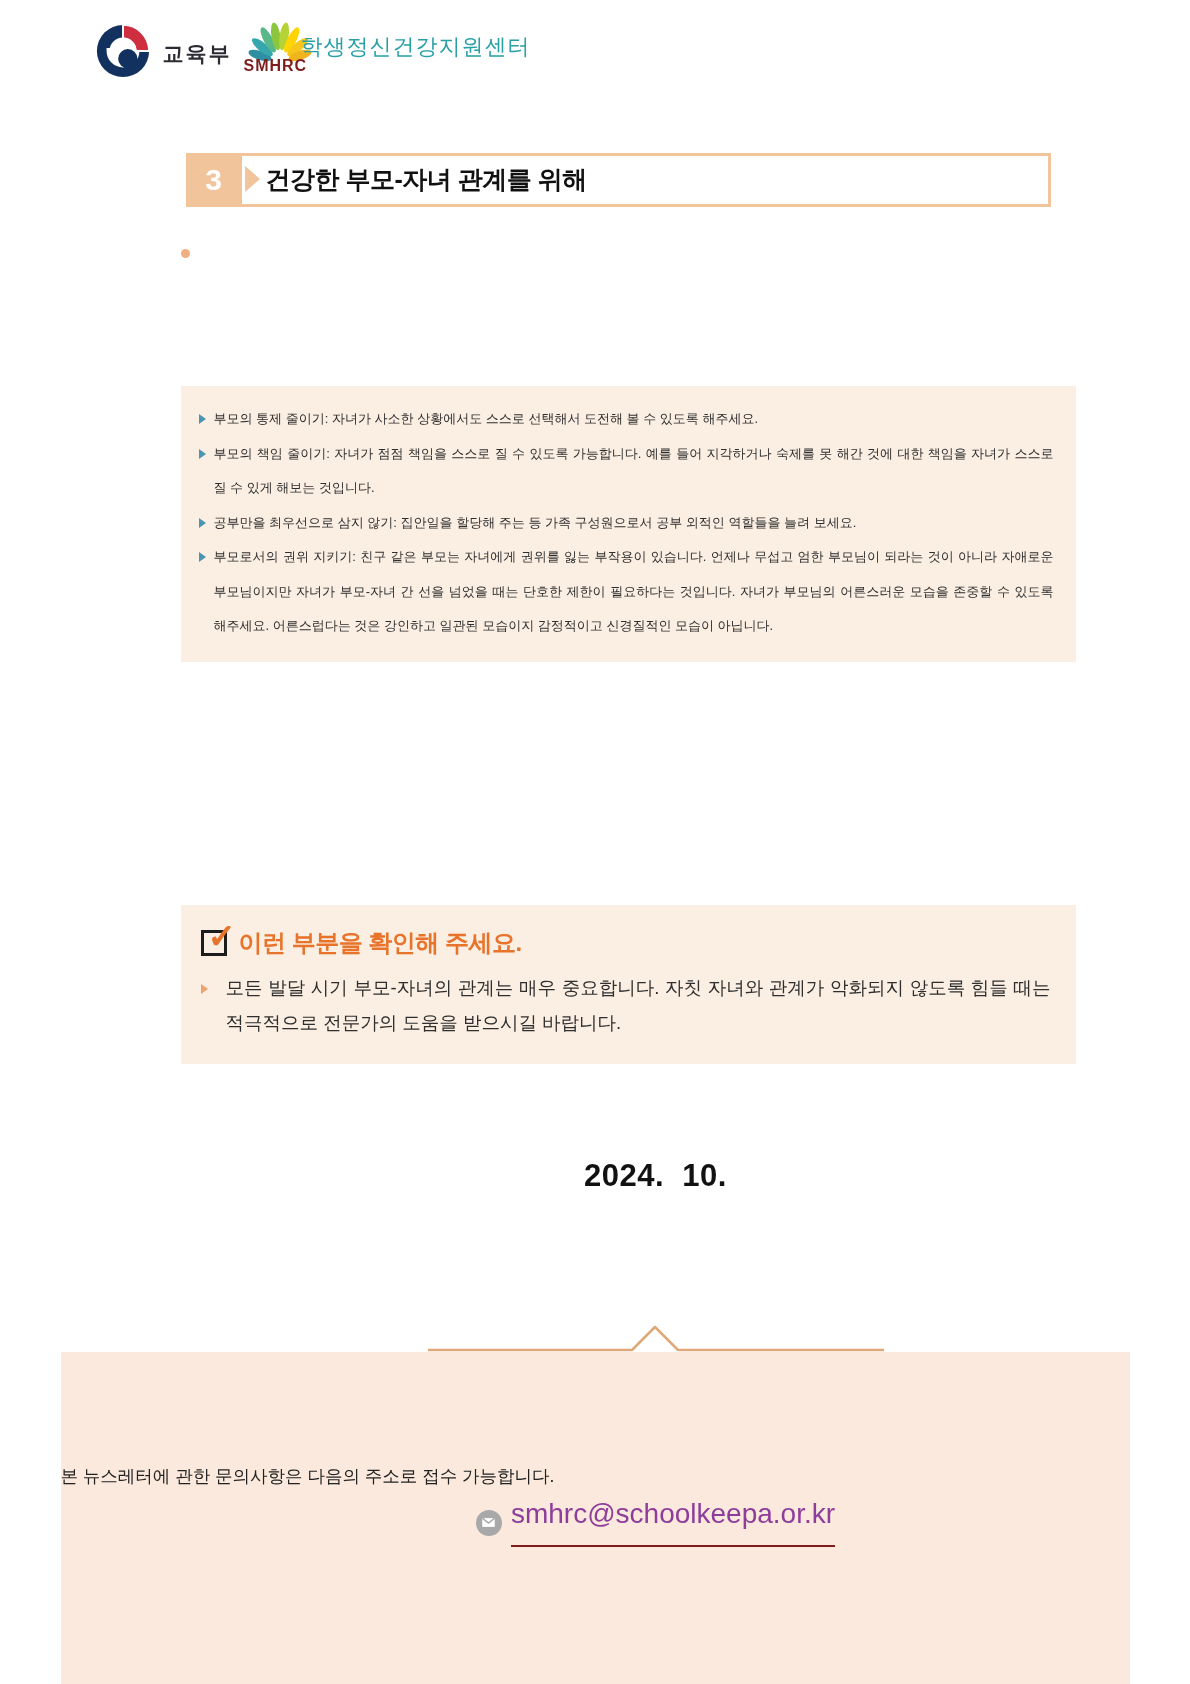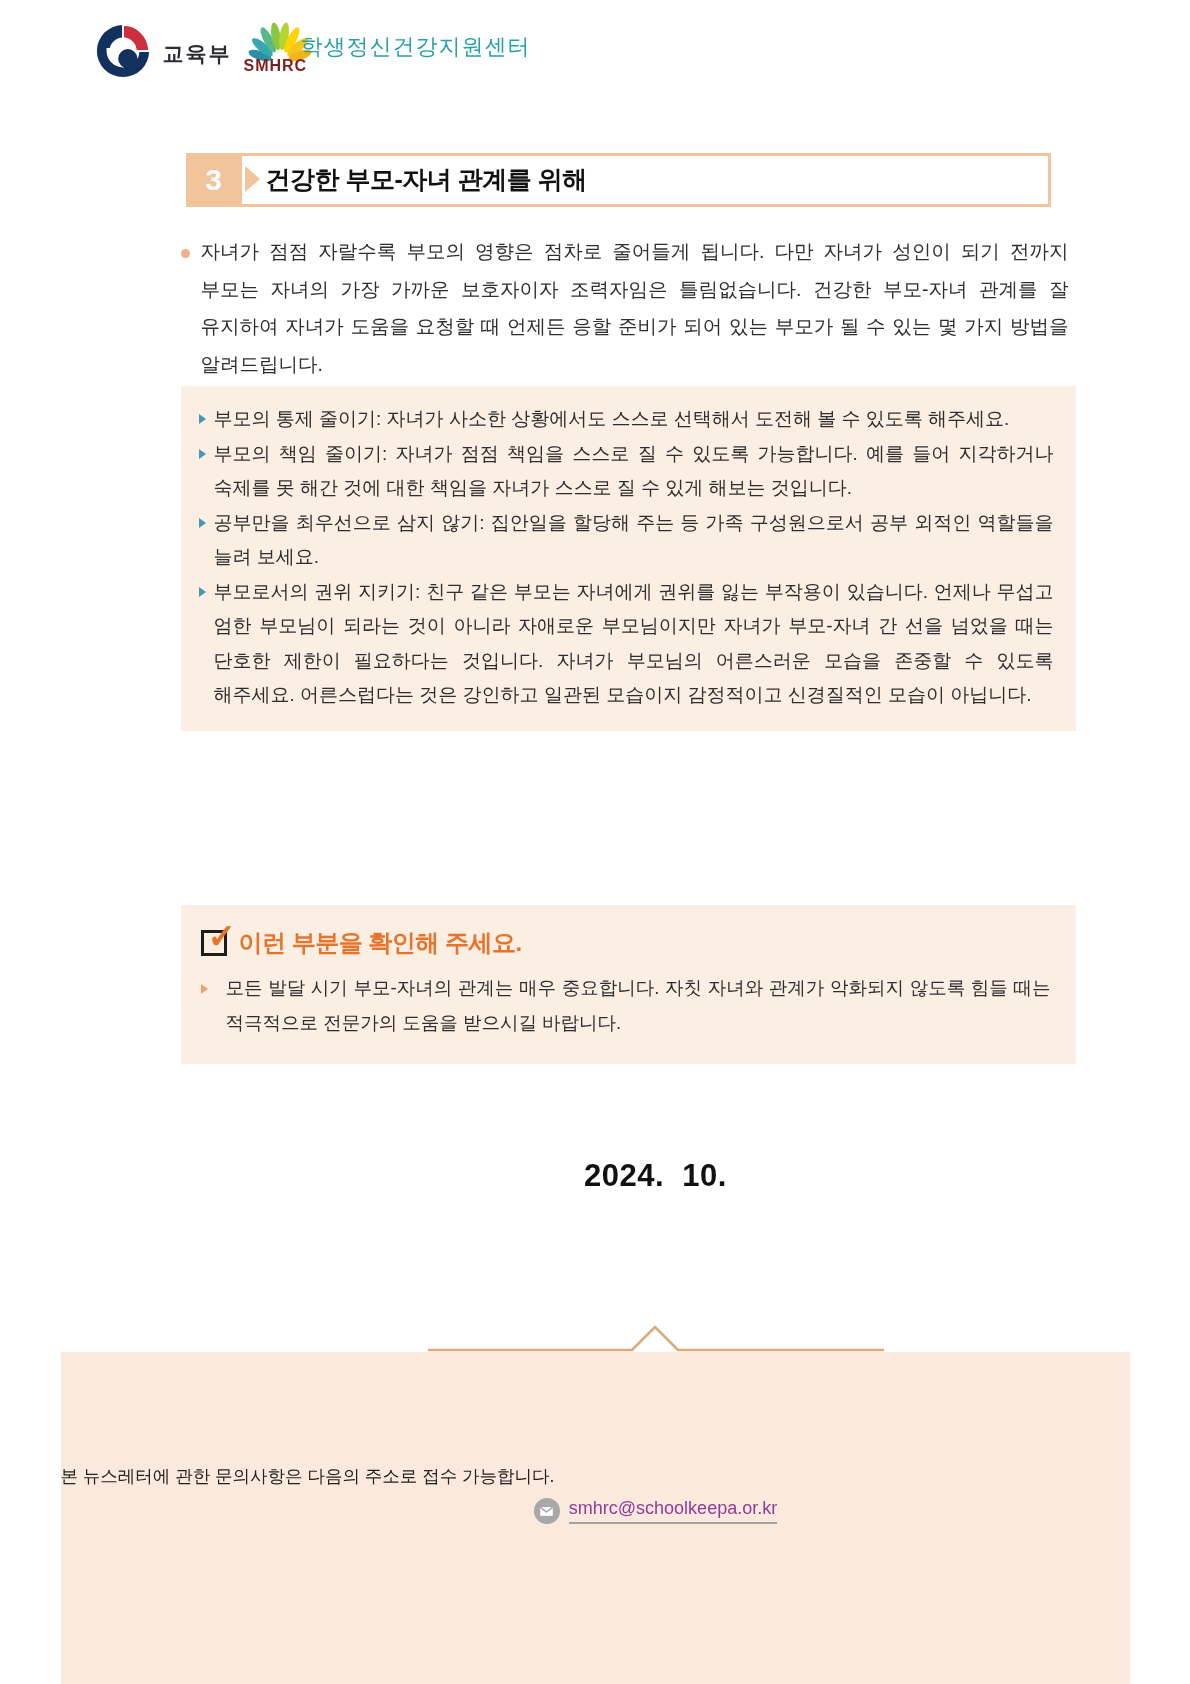--- a/index.html
+++ b/index.html
@@ -25,21 +25,21 @@
                border-left:15px solid #f2c49c; border-top:13px solid transparent; border-bottom:13px solid transparent; }
   .sec-title { position:absolute; left:205px; top:163px; font-size:25px; font-weight:700; color:#111; letter-spacing:-0.5px; }
 
   
   .intro-dot { position:absolute; left:120px; top:249px; width:9px; height:9px; border-radius:50%; background:#f0b084; }
   .intro-text { position:absolute; left:140px; top:233px; width:868px;
                 font-size:19.5px; line-height:37.5px; text-align:justify; word-break:keep-all; color:#2e2e2e; }
 
   
   .tips-box { position:absolute; left:120px; top:386px; width:895px; background:#fbeee2; padding:16px 22px 18px 18px; }
-  .tip-item { position:relative; padding-left:15px; font-size:19px; line-height:34.5px; text-align:justify; word-break:keep-all; color:#2e2e2e; }
+  .tip-item { position:relative; padding-left:15px; font-size:13px; line-height:34.5px; text-align:justify; word-break:keep-all; color:#2e2e2e; }
   .tri { position:absolute; left:0; top:12px; width:0; height:0;
          border-top:5px solid transparent; border-bottom:5px solid transparent; }
   .tri-teal { border-left:7px solid #4796b4; }
   .tri-orange { border-left:7px solid #efa26b; }
 
   
   .check-box { position:absolute; left:120px; top:905px; width:895px; background:#fbeee2; padding:22px 25px 24px 18px; }
   .check-title-row { position:relative; padding-left:40px; margin-bottom:12px; }
   .check-icon { position:absolute; left:2px; top:3px; width:26px; height:26px; border:3px solid #1c1c1c; background:#fbeee2; }
   .check-mark { position:absolute; left:4px; top:-14px; font-size:34px; font-weight:700; color:#e8742c; line-height:1; }
@@ -51,21 +51,21 @@
   .pub-date { position:absolute; left:0; top:1158px; width:1190px; text-align:center;
               font-size:31px; font-weight:700; color:#111; white-space:pre; letter-spacing:0.5px; }
 
   
   .divider { position:absolute; left:365px; top:1322px; width:460px; height:31px; }
   .footer-band { position:absolute; left:0; top:1352px; width:1190px; height:332px; background:#fae9dc; }
   .footer-notice { position:absolute; left:0; top:1464px; width:1190px; text-align:left;
                    font-size:17.5px; color:#222; word-break:keep-all; }
   .footer-email-row { position:absolute; left:0; top:1498px; width:1190px; display:flex; align-items:center; justify-content:center; gap:9px; }
   .email-icon { width:26px; height:26px; border-radius:50%; background:#a8a8a8; display:flex; align-items:center; justify-content:center; }
-  .email-link { font-size:18px; color:#8e3d9b; text-decoration:none; border-bottom:2px solid #a3a3a3; padding-bottom:3px; }
+  .email-link { font-size:28px; color:#8e3d9b; text-decoration:none; border-bottom:2px solid #7f1d1d; padding-bottom:15px; }
 </style>
 </head>
 <body>
 
 <div class="page">
 
   <svg class="hdr-moe" viewBox="0 0 60 60">
     <circle cx="30" cy="30" r="27" fill="#12315f"></circle>
     <path d="M30 3 A27 27 0 0 1 57 30 L43 30 A13 13 0 0 0 30 17 Z" fill="#cf2e40" stroke="#ffffff" stroke-width="2"></path>
     <circle cx="30" cy="30" r="14" fill="#ffffff"></circle>
@@ -88,21 +88,20 @@
   </svg>
   <div class="hdr-smhrc-acr">SMHRC</div>
   <div class="hdr-smhrc-name">학생정신건강지원센터</div>
 
   <div class="sec-bar"></div>
   <div class="sec-num">3</div>
   <div class="sec-arrow"></div>
   <div class="sec-title">건강한 부모-자녀 관계를 위해</div>
 
   <div class="intro-dot"></div>
-  <div class="intro-text">자녀가 점점 자랄수록 부모의 영향은 점차로 줄어들게 됩니다. 다만 자녀가 성인이 되기 전까지 부모는 자녀의 가장 가까운 보호자이자 조력자임은 틀림없습니다. 건강한 부모-자녀 관계를 잘 유지하여 자녀가 도움을 요청할 때 언제든 응할 준비가 되어 있는 부모가 될 수 있는 몇 가지 방법을 알려드립니다.</div>
 
   <div class="tips-box">
     <div class="tip-item">
       <span class="tri tri-teal"></span>
       <span>부모의 통제 줄이기: 자녀가 사소한 상황에서도 스스로 선택해서 도전해 볼 수 있도록 해주세요.</span>
     </div>
     <div class="tip-item">
       <span class="tri tri-teal"></span>
       <span>부모의 책임 줄이기: 자녀가 점점 책임을 스스로 질 수 있도록 가능합니다. 예를 들어 지각하거나 숙제를 못 해간 것에 대한 책임을 자녀가 스스로 질 수 있게 해보는 것입니다.</span>
     </div>

